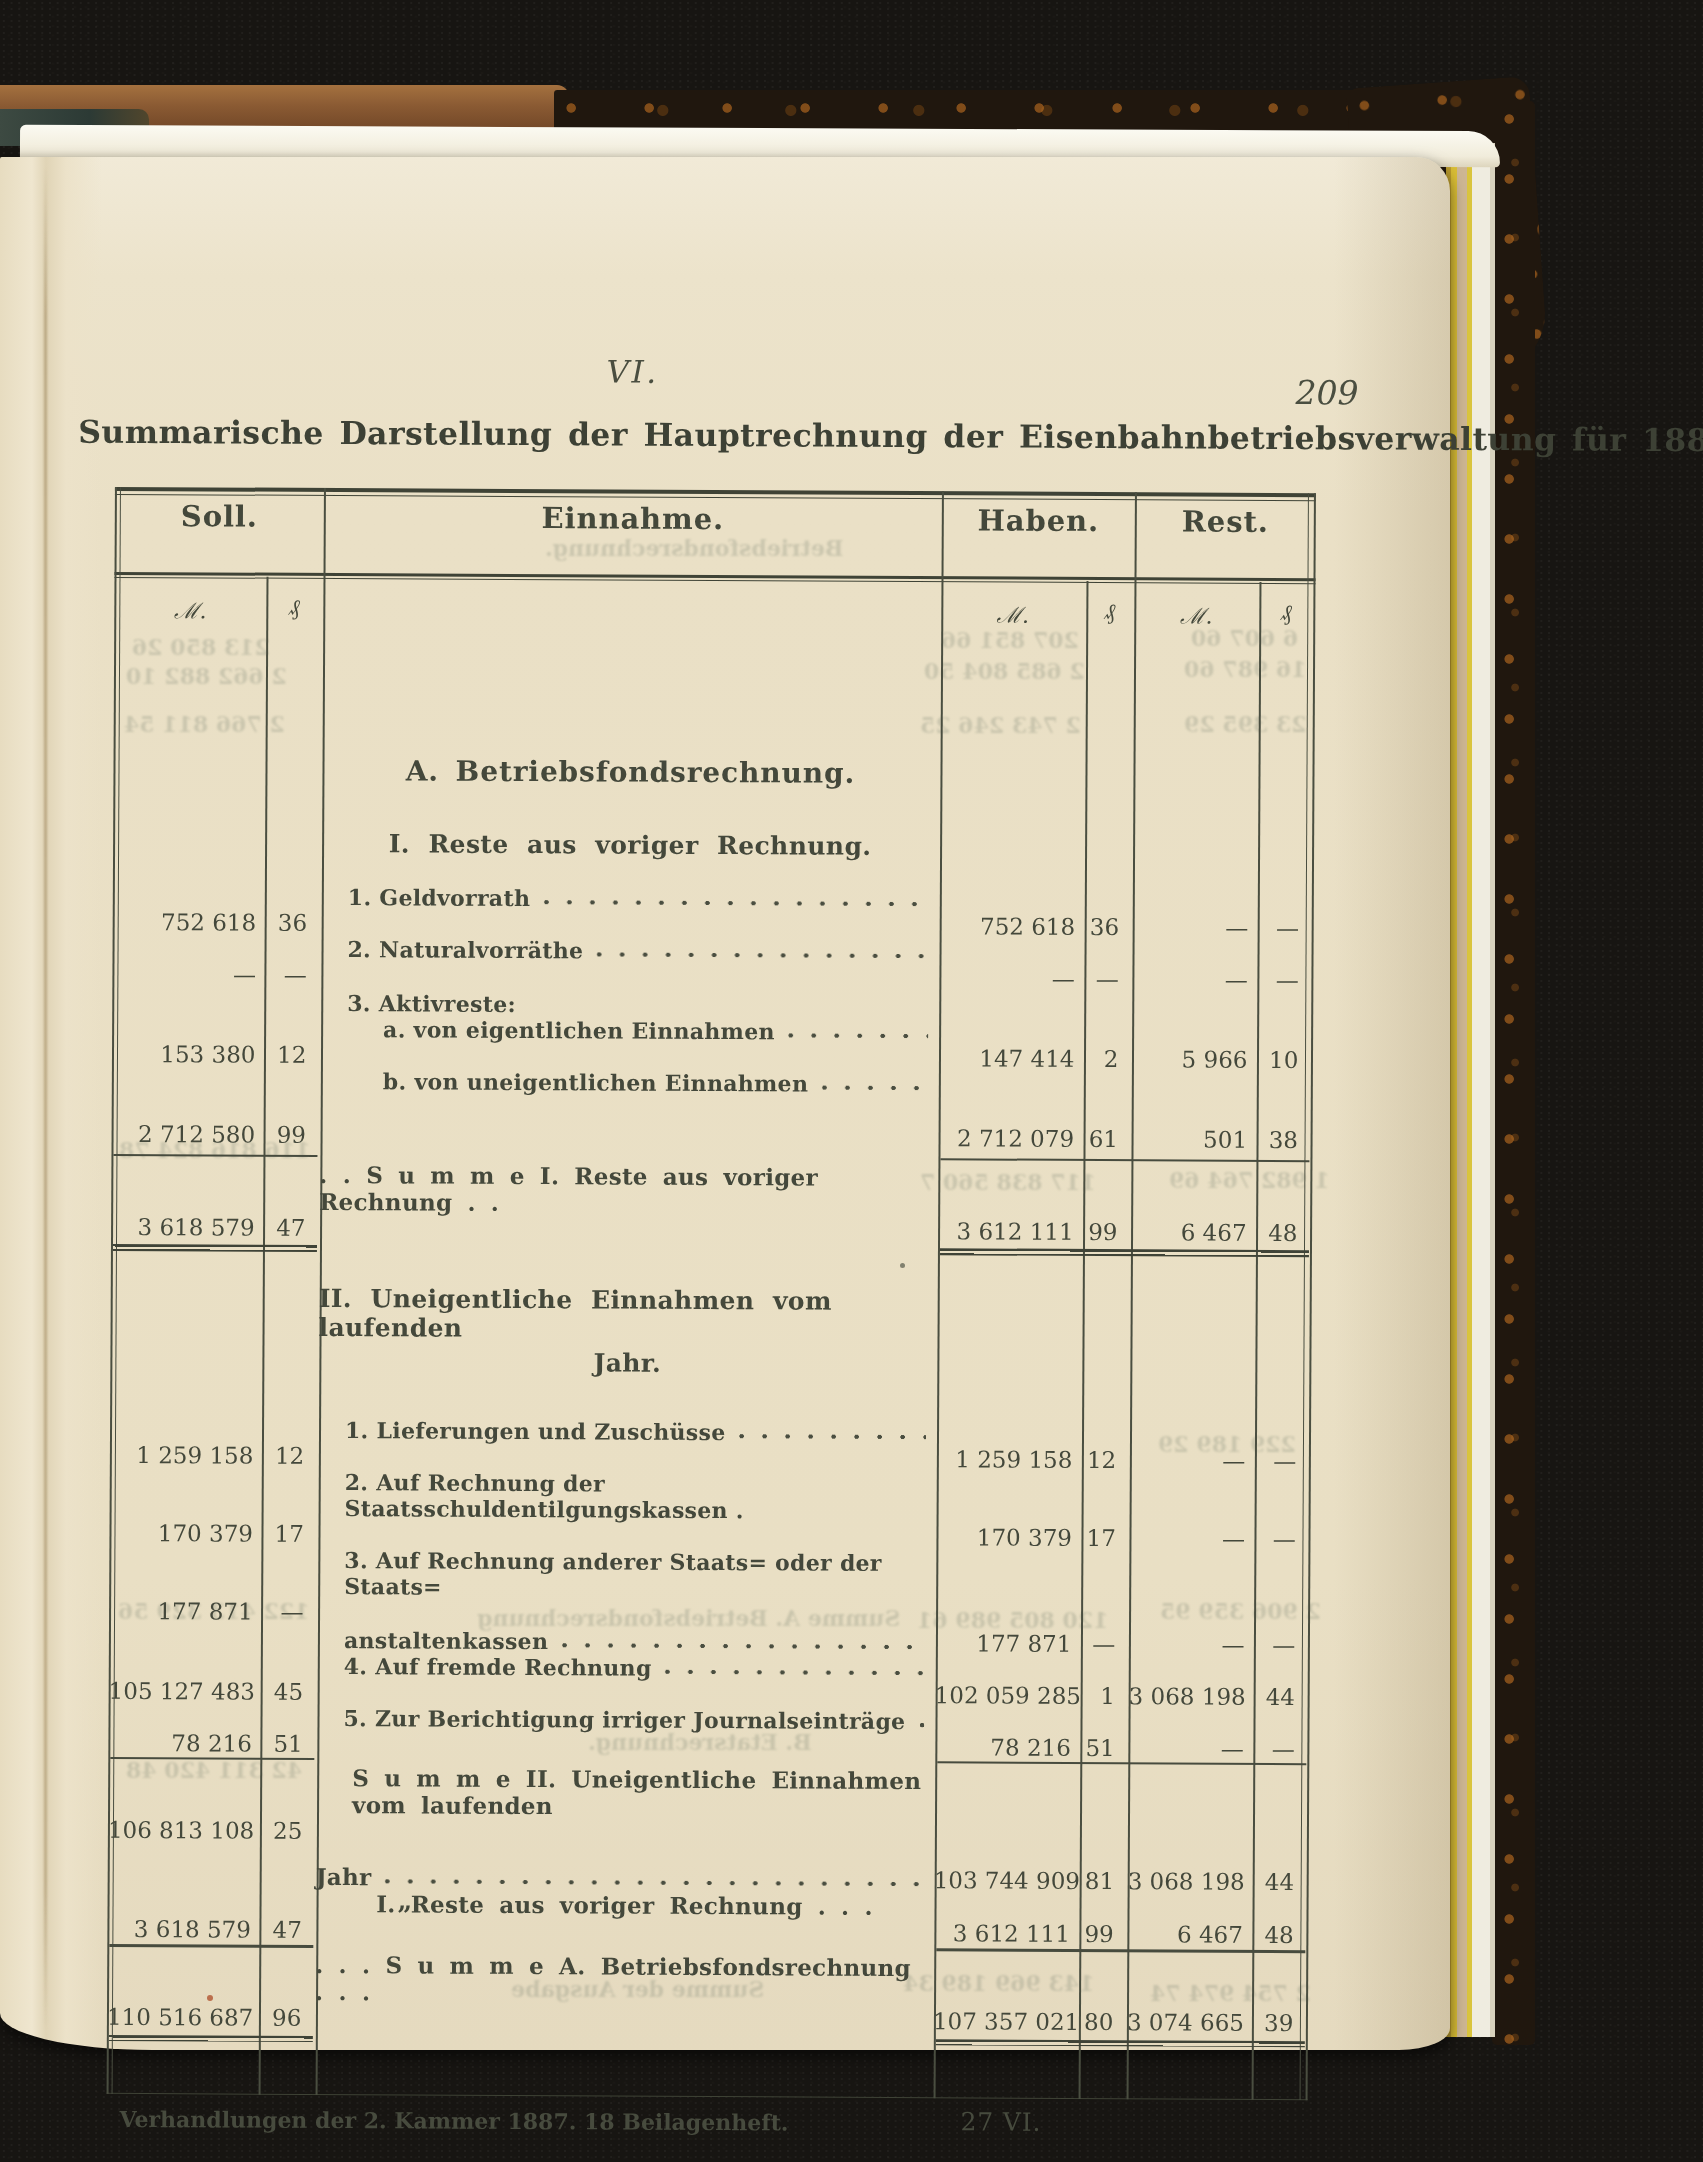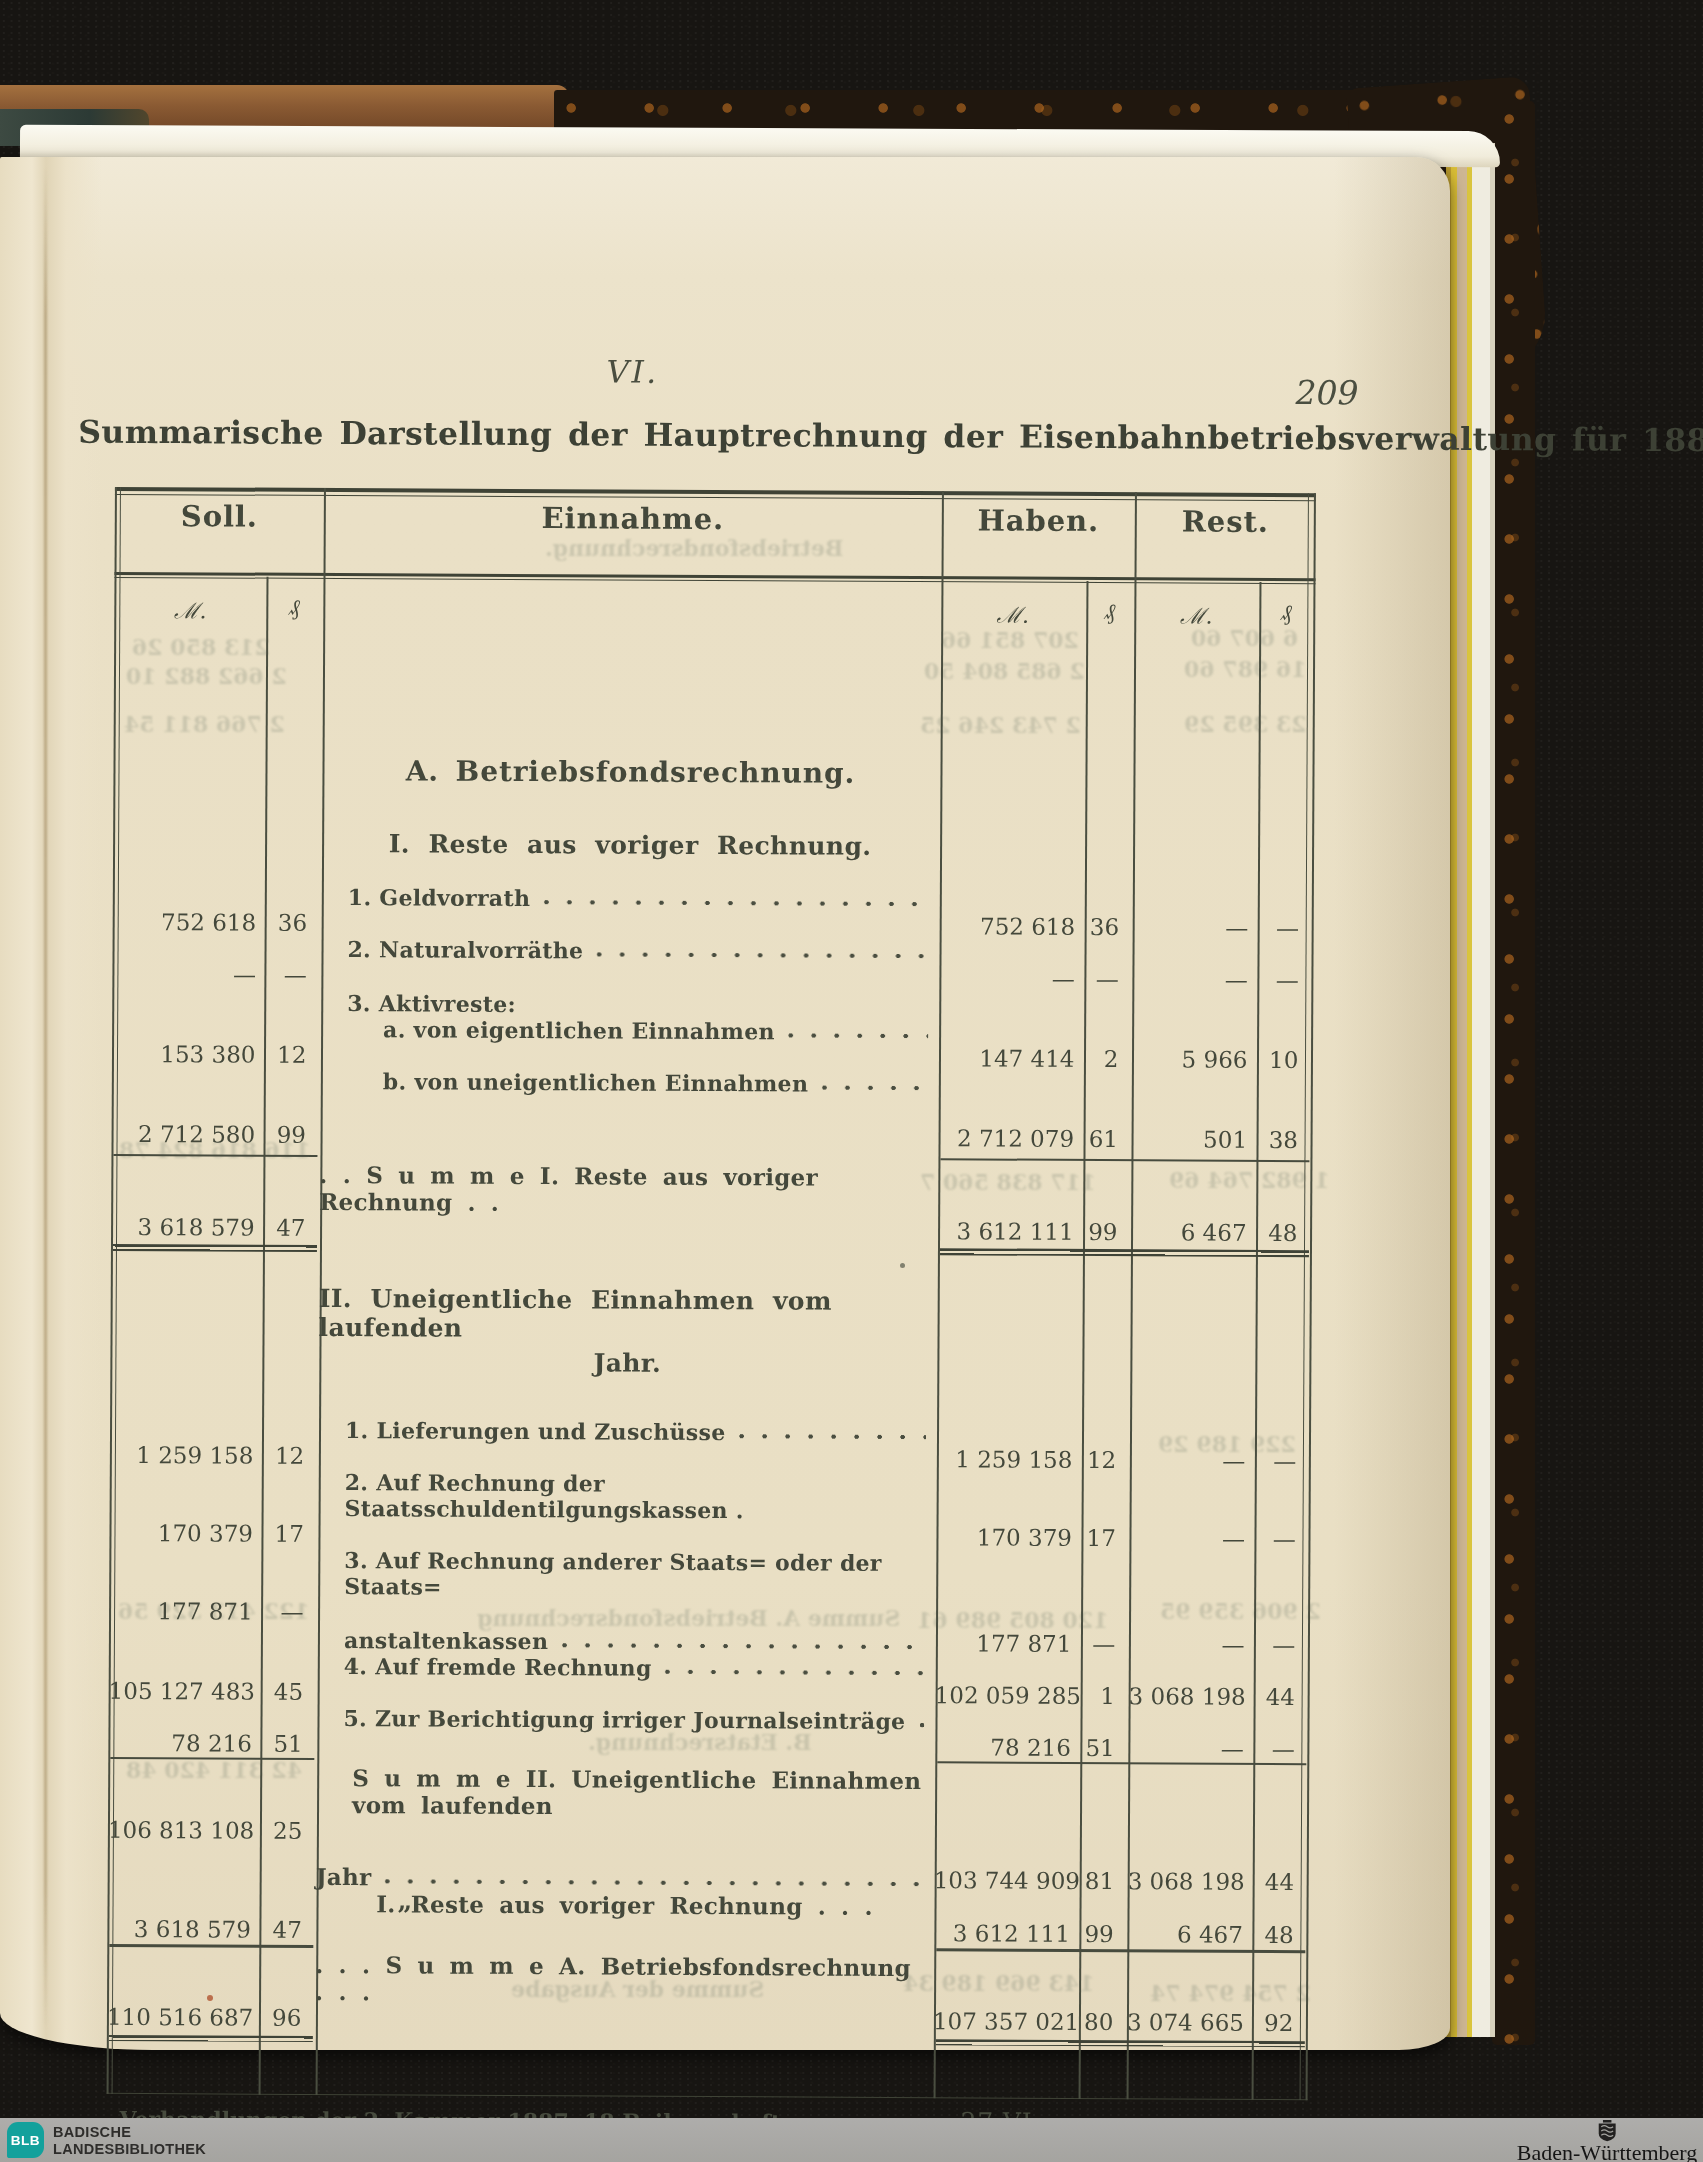--- a/index.html
+++ b/index.html
@@ -430,53 +430,32 @@
               <div class="rl2 db-r"></div>
               <div class="t-line">
                 <div class="cell desc">
                   <div class="lbl">. . . S u m m e  A.  Betriebsfondsrechnung . . .</div>
                 </div>
                 <div class="cell vm" style="grid-column: 1;">110 516 687</div>
                 <div class="cell vp" style="grid-column: 2;">96</div>
                 <div class="cell vm" style="grid-column: 4;">107 357 021</div>
                 <div class="cell vp" style="grid-column: 5;">80</div>
                 <div class="cell vm" style="grid-column: 6;">3 074 665</div>
-                <div class="cell vp" style="grid-column: 7;">92</div>
+                <div class="cell vp" style="grid-column: 7;">39</div>
               </div>
             </div>
             <div class="t-row h1">
               <div class="t-line">
                 <div class="cell desc">
                   <div class="lbl">B. Etatsrechnung.</div>
                 </div>
               </div>
             </div>
           </div>
       </div>
 
       <div class="pfoot-l frak">Verhandlungen der 2. Kammer 1887.   18 Beilagenheft.</div>
       <div class="pfoot-r">27 VI.</div>
     </div>
   </div>
 
-  <div class="bar">
-    <div class="blb-mark">
-      <span>BLB</span>
-    </div>
-    <div class="blb-text">
-      <div>BADISCHE</div>
-      <div>LANDESBIBLIOTHEK</div>
-    </div>
-    <div class="bw">
-      <svg class="arms" width="20.4" height="22" viewBox="0 0 24 26">
-        <rect x="7" y="0" width="10" height="3" fill="#222120"></rect>
-        <path d="M2 4 h20 v12 q0 7 -10 9 q-10 -2 -10 -9 z" fill="#222120"></path>
-        <g stroke="#a5a4a0" stroke-width="1.4" fill="none">
-          <path d="M5 8 q3.5 -2.5 7 0 q3.5 2.5 7 0"></path>
-          <path d="M5 13 q3.5 -2.5 7 0 q3.5 2.5 7 0"></path>
-          <path d="M5 18 q3.5 -2.5 7 0 q3.5 2.5 7 0"></path>
-        </g>
-      </svg>
-      <div class="bw-label">Baden-Württemberg</div>
-    </div>
-  </div>
 </div>
 
 
 </body></html>

